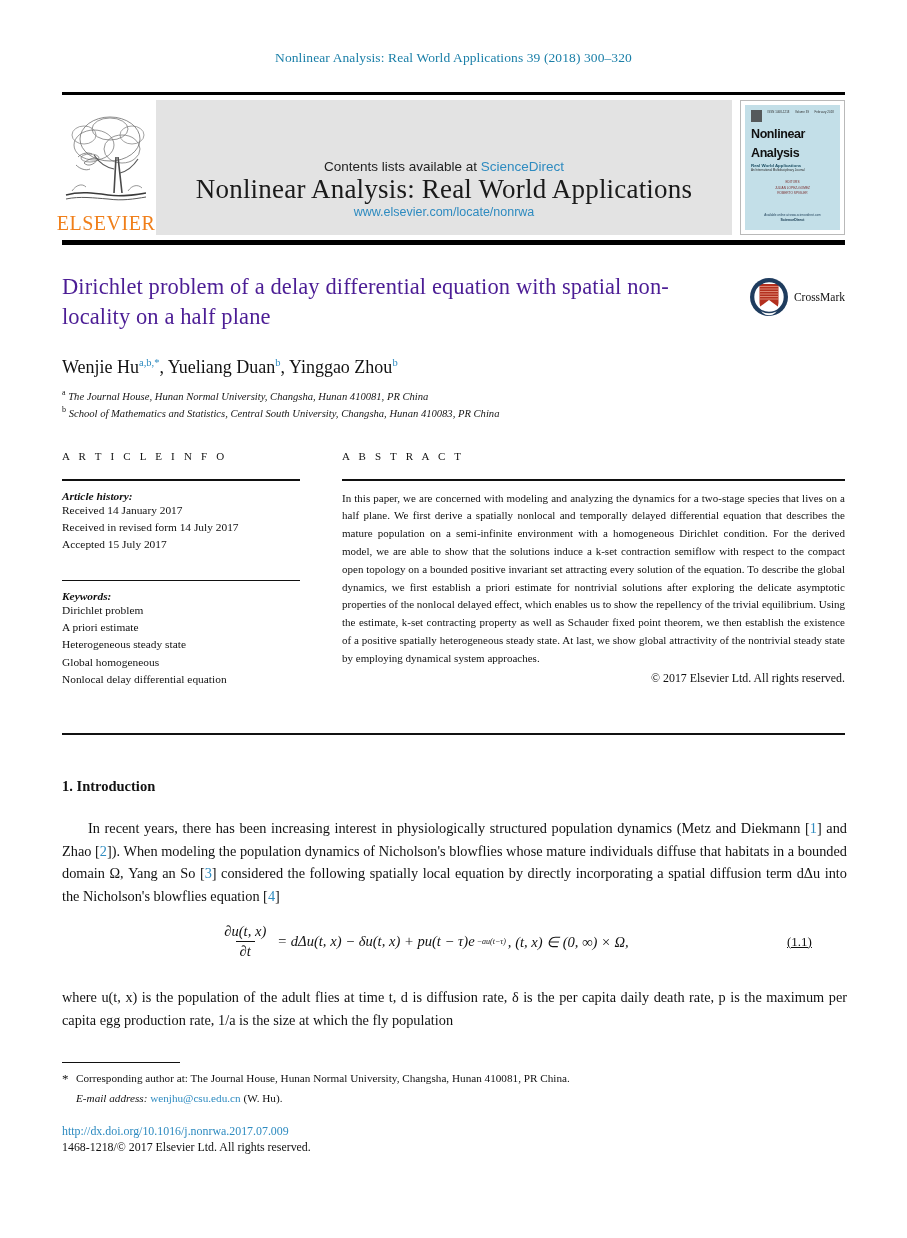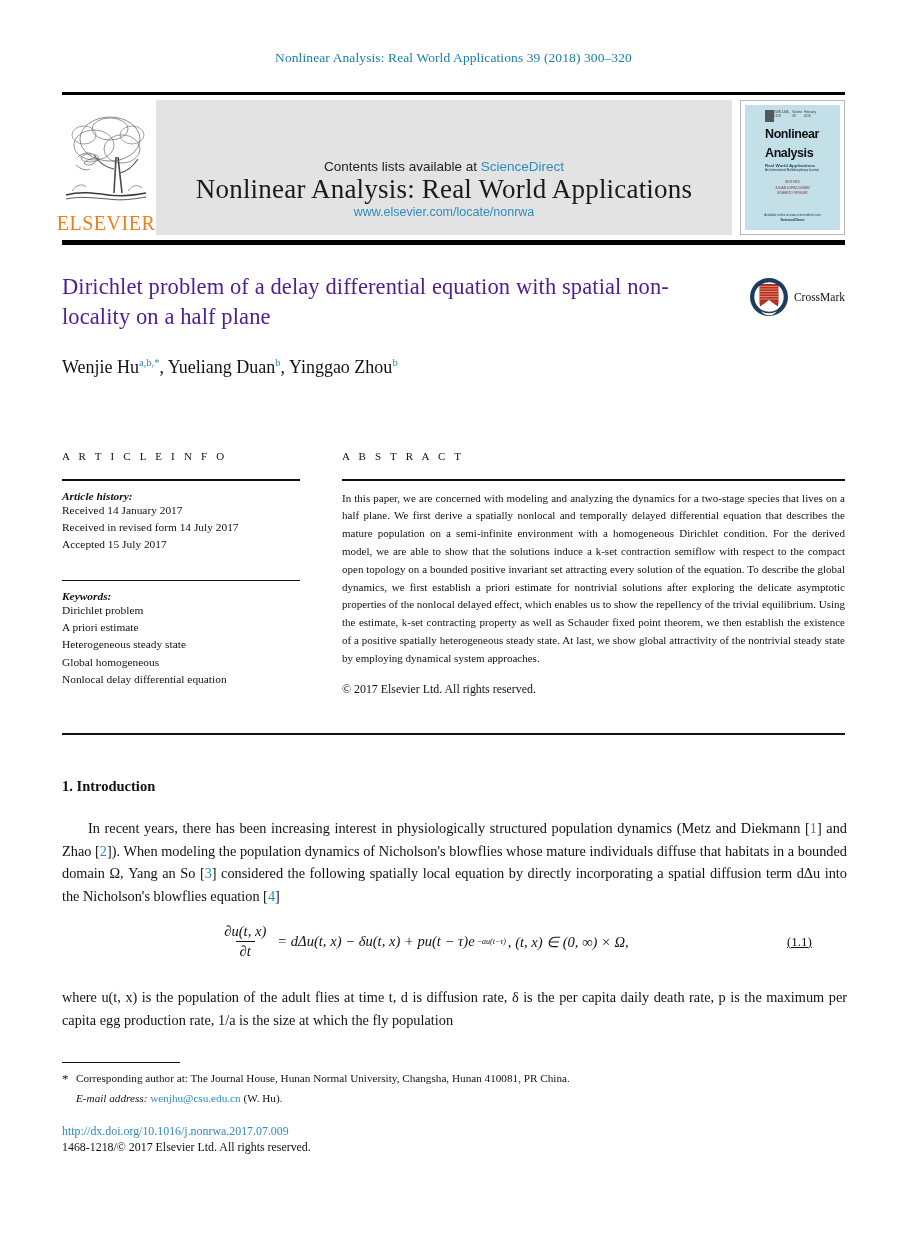--- a/index.html
+++ b/index.html
@@ -116,21 +116,21 @@
     border: 1px solid #b9b9b9;
     background: #ffffff;
     box-sizing: border-box;
     padding: 4px;
   }
   .cover-inner {
     width: 100%;
     height: 100%;
     background: #c3dfe8;
     box-sizing: border-box;
-    padding: 5px 20px;
+    padding: 5px 6px;
     display: flex;
     flex-direction: column;
     position: relative;
   }
   .cover-topline {
     display: flex;
     justify-content: space-between;
     align-items: flex-start;
     font-size: 2.6px;
     color: #333;
@@ -295,22 +295,22 @@
   }
   .kw-block { margin-top: 0px; }
   .abstract-text {
     font-family: "Liberation Serif", serif;
     font-size: 11px;
     line-height: 1.62;
     color: #111;
     text-align: justify;
   }
   .copyright-line {
-    margin-top: 14px;
-    text-align: left;
+    margin-top: 3px;
+    text-align: right;
     font-family: "Liberation Serif", serif;
     font-size: 11.9px;
     color: #111;
   }
 
   .rule-under-abstract {
     position: absolute;
     top: 733px;
     left: 62px;
     width: 783px;
@@ -522,20 +522,24 @@
         <path d="M10.5 30 L20 23 L29.5 30 A9.6 9.6 0 0 1 10.5 30 Z" fill="#ffffff"></path>
         <circle cx="20" cy="20" r="15.5" fill="none" stroke="#1f3c5e" stroke-width="1.6"></circle>
       </svg>
       <span class="crossmark-label">CrossMark</span>
     </div>
 
     <div class="authors">
       <span>Wenjie Hu</span><sup>a,b,*</sup>, <span>Yueliang Duan</span><sup>b</sup>, <span>Yinggao Zhou</span><sup>b</sup>
     </div>
 
+    <div class="affil">
+      <div><sup>a</sup> <span>The Journal House, Hunan Normal University, Changsha, Hunan 410081, PR China</span></div>
+      <div><sup>b</sup> <span>School of Mathematics and Statistics, Central South University, Changsha, Hunan 410083, PR China</span></div>
+    </div>
   </div>
 
   <div class="info-abstract">
 
     <div class="col-info">
       <div class="sec-head">A R T I C L E   I N F O</div>
       <div class="hr-rule"></div>
       <div class="hist-title">Article history:</div>
       <div class="info-line">Received 14 January 2017</div>
       <div class="info-line">Received in revised form 14 July 2017</div>

